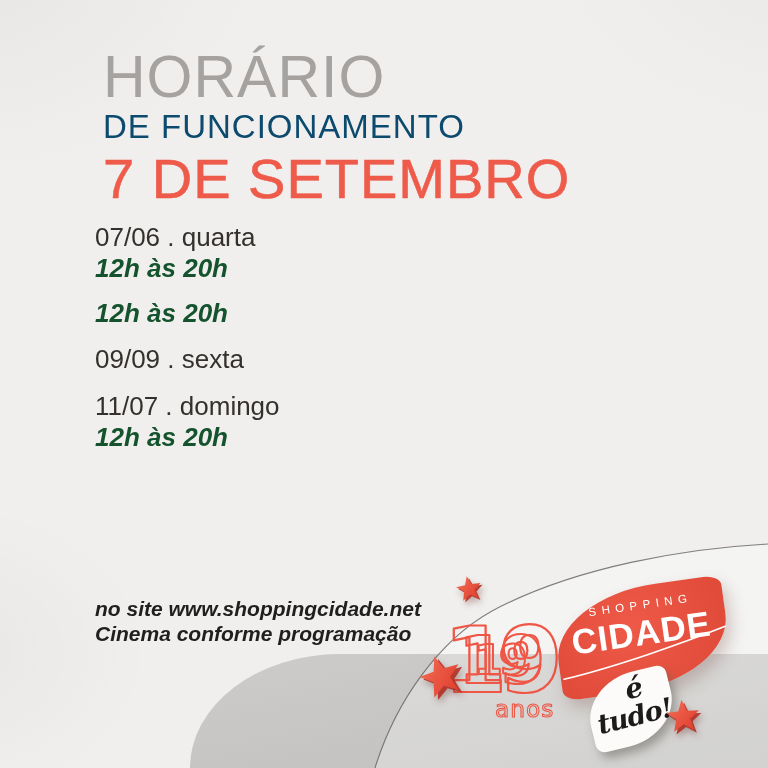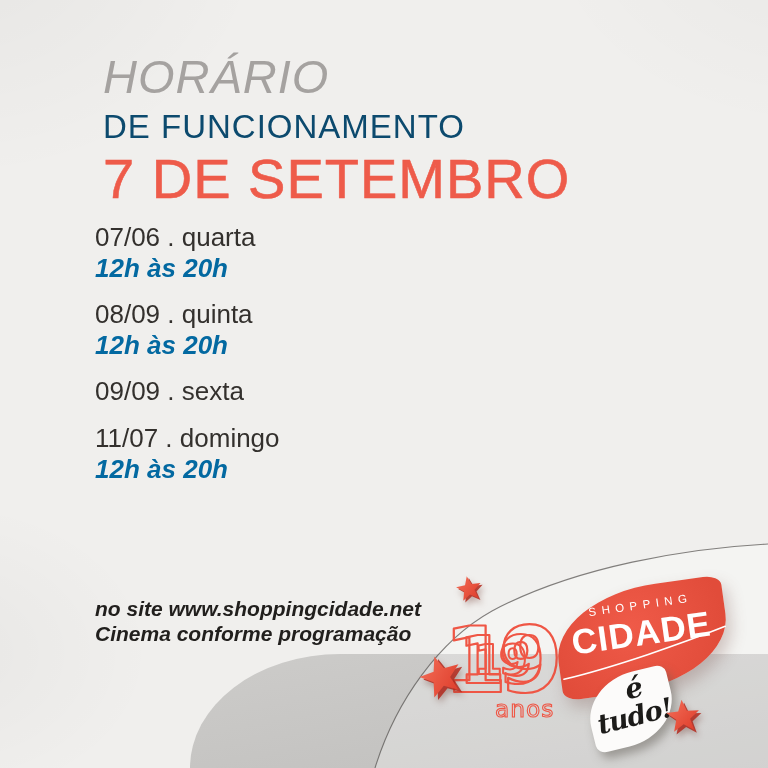--- a/index.html
+++ b/index.html
@@ -13,29 +13,29 @@
       radial-gradient(70% 50% at -8% 85%, rgba(0,0,0,.035), transparent 40%);}
   
   .gray-blob{position:absolute;left:190px;top:654px;width:600px;height:114px;
     background:linear-gradient(to bottom right,#cdccca,#bfbebc);
     border-top-left-radius:150px 114px;}
   .arc-svg{position:absolute;left:0;top:0;width:768px;height:768px;pointer-events:none;}
   .arc-fill{fill:rgba(255,255,255,.30);}
   .arc-line{fill:none;stroke:#5b5855;stroke-width:1.1;opacity:.75;}
   
   .titles{position:absolute;left:103px;top:50px;}
-  .t1{font-size:47px;line-height:54px;color:#a5a2a0;letter-spacing:1px;font-style:italic;}
+  .t1{font-size:59px;line-height:54px;color:#a5a2a0;letter-spacing:1px;}
   .t2{font-size:33px;line-height:46px;color:#0c4a6e;letter-spacing:1px;}
   .t3{font-size:56px;line-height:57px;color:#ee5b4a;letter-spacing:1px;
       -webkit-text-stroke:.6px #ee5b4a;}
   
   .schedule{position:absolute;left:95px;top:221px;}
   .item{margin-bottom:15px;}
   .day{font-size:26px;line-height:32px;color:#33302d;}
-  .hours{font-size:26px;line-height:30px;font-weight:700;font-style:italic;color:#0369a1;}
+  .hours{font-size:26px;line-height:30px;font-weight:700;font-style:italic;color:#14532d;}
   .note{position:absolute;left:95px;top:596px;font-size:21px;line-height:25px;
         font-weight:700;font-style:italic;color:#211f1d;}
   
   .anniv{position:absolute;left:436px;top:610px;width:132px;height:118px;overflow:visible;}
   .anniv text{font-family:"DejaVu Sans",sans-serif;}
   .n19{font-weight:700;fill:none;stroke:#ef5645;stroke-linejoin:round;}
   .anos{fill:none;stroke:#ef5645;stroke-width:1.1;font-size:23px;letter-spacing:1px;}
   
   .star{position:absolute;overflow:visible;filter:drop-shadow(2px 4px 3px rgba(100,40,30,.35));}
   
@@ -75,21 +75,20 @@
     <div class="t2">DE FUNCIONAMENTO</div>
     <div class="t3">7 DE SETEMBRO</div>
   </div>
 
   <div class="schedule">
     <div class="item">
       <div class="day">07/06 . quarta</div>
       <div class="hours">12h às 20h</div>
     </div>
     <div class="item">
-      <div class="day">08/09 . quinta</div>
       <div class="hours">12h às 20h</div>
     </div>
     <div class="item">
       <div class="day">09/09 . sexta</div>
     </div>
     <div class="item">
       <div class="day">11/07 . domingo</div>
       <div class="hours">12h às 20h</div>
     </div>
   </div>

